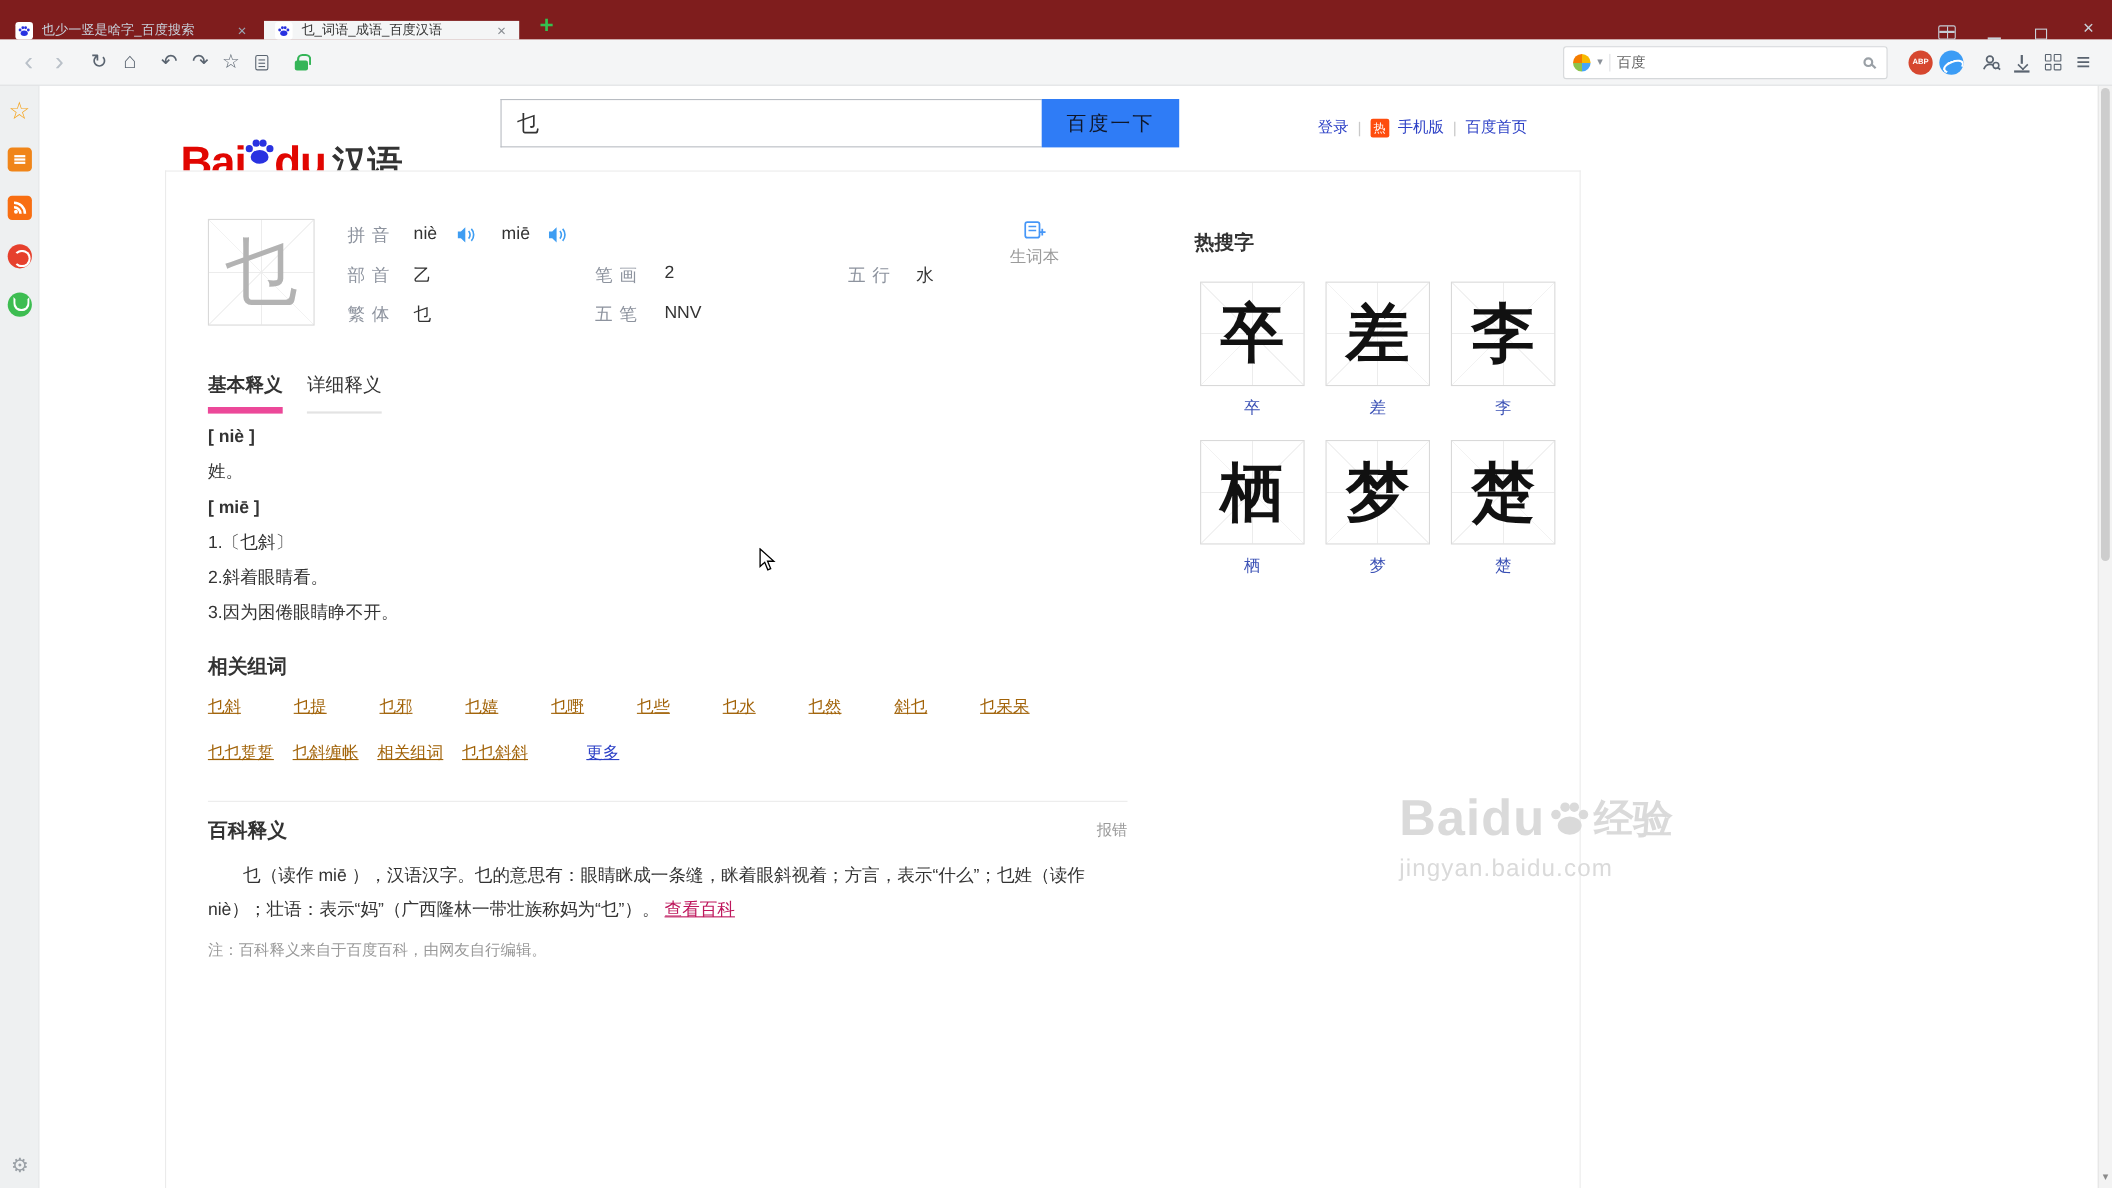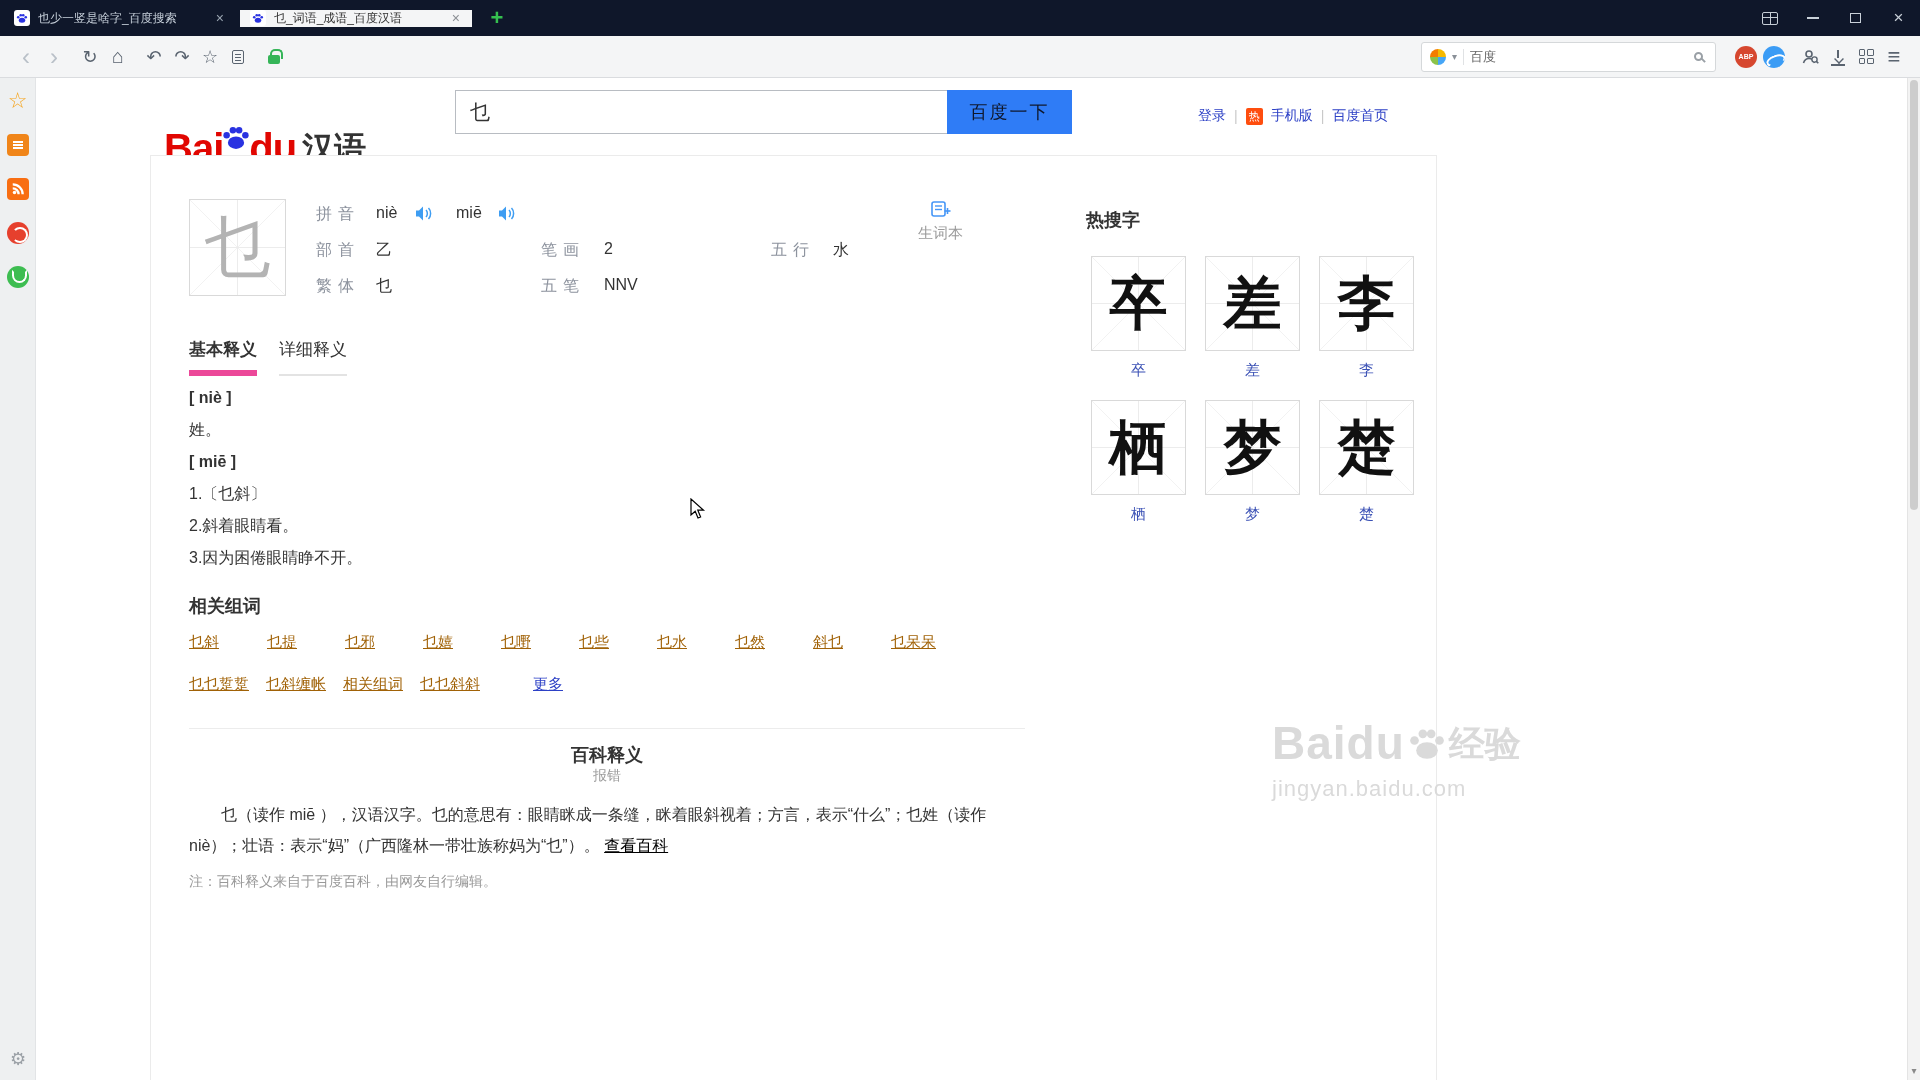--- a/index.html
+++ b/index.html
@@ -1,21 +1,21 @@
 <!DOCTYPE html>
 <html><head>
 <meta charset="utf-8">
 <style>
   * { margin:0; padding:0; box-sizing:border-box; }
   html,body { width:1920px; height:1080px; overflow:hidden; background:#fff;
     font-family:"Liberation Sans","DejaVu Sans",sans-serif; }
 
   
   .titlebar { position:absolute; left:0; top:0; width:1920px; height:36px;
-    background:#0f172a; display:flex; align-items:center; }
+    background:#7f1d1d; display:flex; align-items:flex-end; }
   .tab { width:232px; display:flex; align-items:center; gap:8px; padding:0 10px;
     color:#c7d0da; font-size:12px; margin-left:4px; cursor:default; }
   .tab.active { background:#f4f5f6; color:#333; }
   .tab .tab-title { flex:1; overflow:hidden; white-space:nowrap; text-overflow:ellipsis; }
   .tab .tab-close { font-size:14px; color:#9aa5b1; padding:0 2px; }
   .tab.active .tab-close { color:#8b8f94; }
   .favicon { width:16px; height:16px; background:#fff; border-radius:3px; flex:0 0 16px;
     display:flex; align-items:center; justify-content:center; }
   .newtab-btn { width:30px; display:flex; align-items:center; justify-content:center;
     color:#35c04f; font-size:22px; font-weight:bold; margin-left:10px; }
@@ -136,25 +136,25 @@
   .def-head { font-weight:bold; }
 
   .related-title { position:absolute; left:38px; top:438px; font-size:18px; font-weight:bold; color:#333; }
   .word-row { position:absolute; left:38px; display:flex; white-space:nowrap; font-size:15px; }
   .word-row-1 { top:477px; gap:48px; }
   .word-row-2 { top:519px; gap:17px; }
   .word-row a { color:#a16207; text-decoration:underline; }
   .word-row a.more-link { color:#2d41c6; margin-left:36px; }
 
   .baike { position:absolute; left:38px; top:572px; width:836px; border-top:1px solid #ececec; }
-  .baike-head { display:flex; justify-content:space-between; align-items:center; padding:14px 0 10px 0;flex-direction:column; }
+  .baike-head { display:flex; justify-content:space-between; align-items:center; padding:14px 0 10px 0; }
   .baike-title { font-size:18px; font-weight:bold; color:#333; }
   .baike-report { font-size:14px; color:#9b9b9b; cursor:pointer; }
   .baike-text { font-size:16px; color:#333; line-height:31px; text-indent:2em; margin-top:4px; }
-  .baike-text a { color:#000000; text-decoration:underline; }
+  .baike-text a { color:#be185d; text-decoration:underline; }
   .baike-note { font-size:14px; color:#999; margin-top:12px; }
 
   
   .hot-title { position:absolute; left:935px; top:52px; font-size:18px; font-weight:bold; color:#333; }
   .hot-grid { position:absolute; left:940px; top:100px; width:323px; display:grid;
     grid-template-columns:repeat(3,95px); column-gap:19px; row-gap:20px; }
   .hot-cell { text-align:center; }
   .hot-box { width:95px; height:95px; }
   .hot-box span { font-family:"Liberation Serif","DejaVu Serif",serif; font-size:58px; font-weight:bold; color:#111; }
   .hot-link { display:inline-block; margin-top:10px; font-size:15px; color:#3b51b5; text-decoration:none; }

